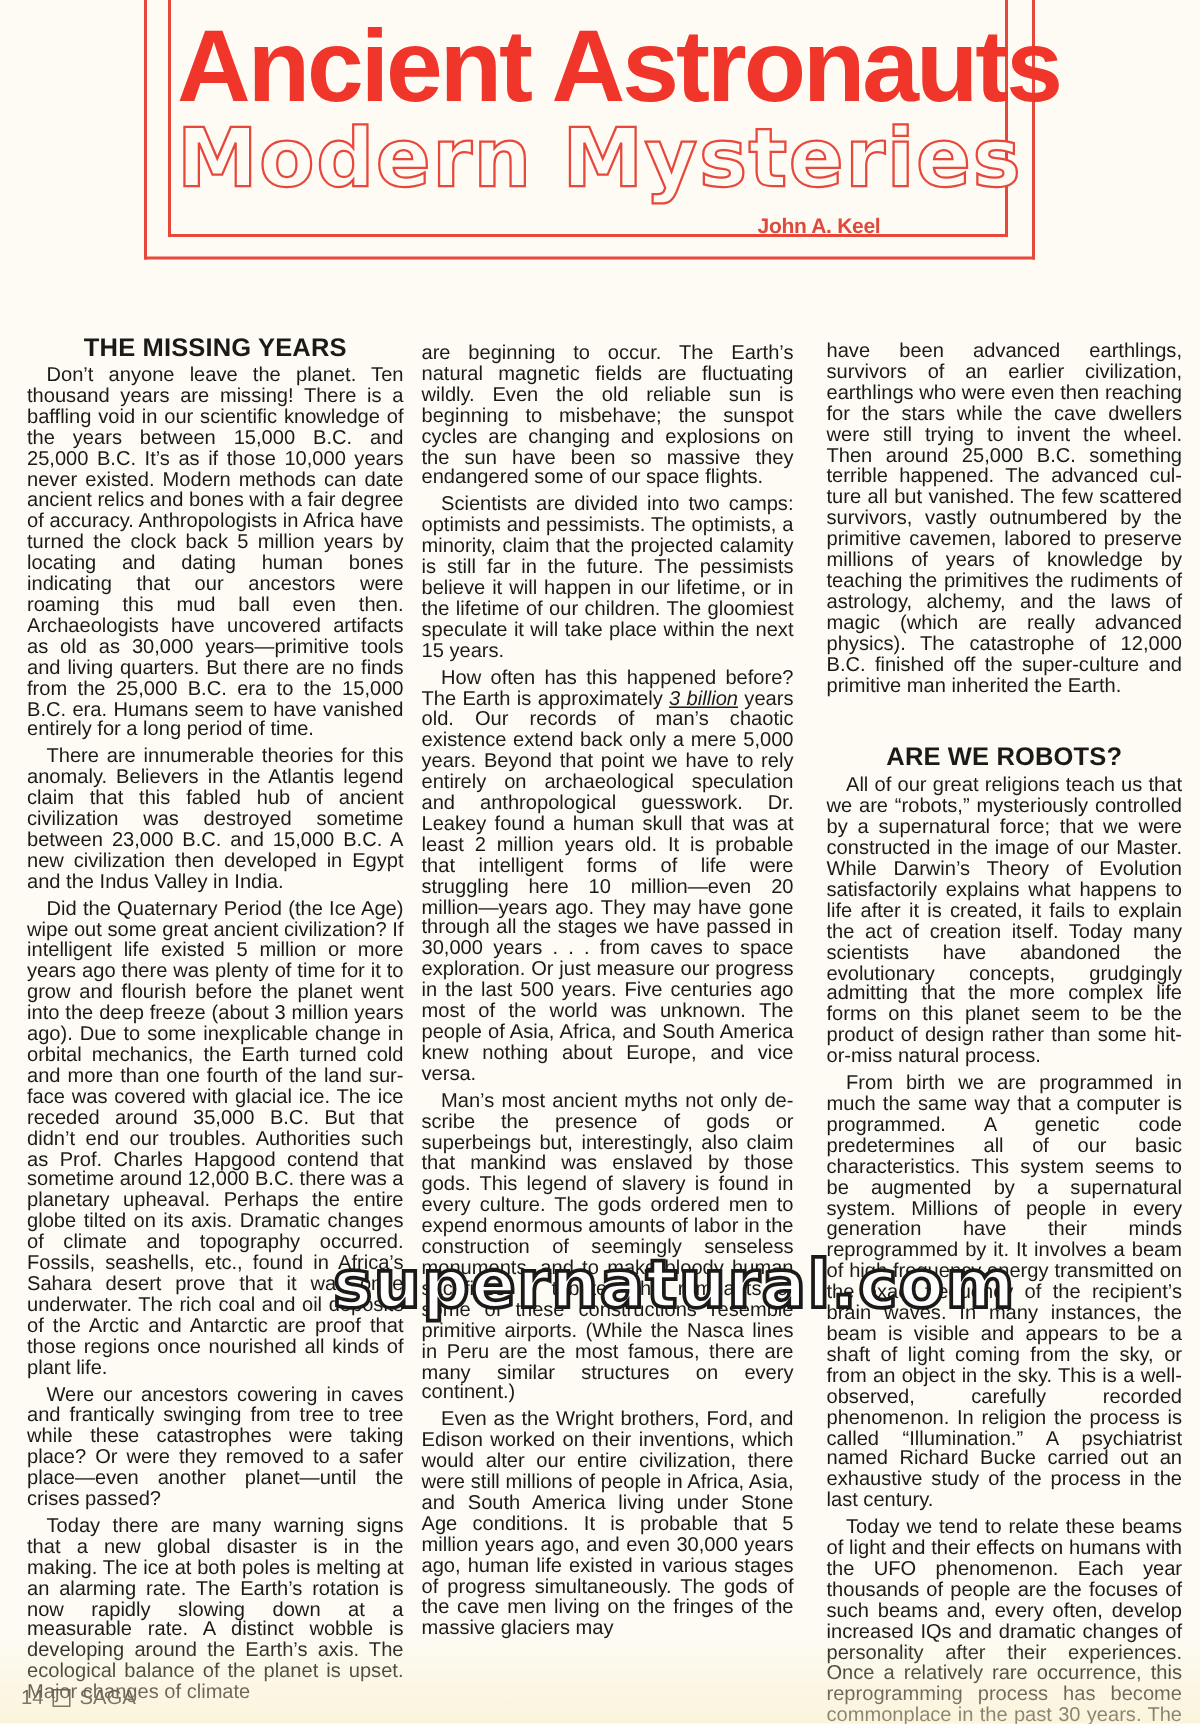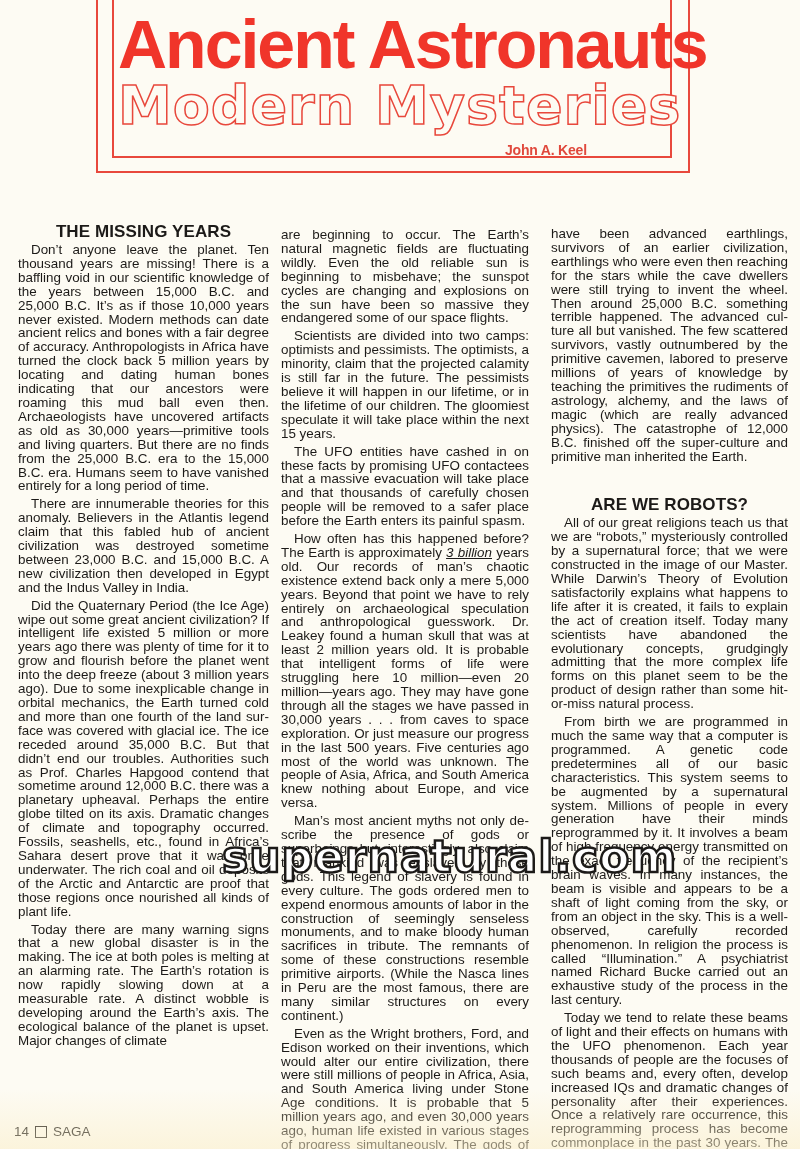--- a/index.html
+++ b/index.html
@@ -83,27 +83,27 @@
 <div class="title-inner"></div>
 <div class="title-line1">Ancient Astronauts</div>
 <div class="title-line2">Modern Mysteries</div>
 <div class="byline">John A. Keel</div>
 
 <div class="col c1">
   <h2>THE MISSING YEARS</h2>
   <p>Don’t anyone leave the planet. Ten thousand years are missing! There is a baffling void in our scientific knowledge of the years between 15,000 B.C. and 25,000 B.C. It’s as if those 10,000 years never existed. Modern methods can date ancient relics and bones with a fair degree of accu­racy. Anthropologists in Africa have turned the clock back 5 million years by locating and dating human bones indicating that our ancestors were roaming this mud ball even then. Archaeologists have uncovered ar­tifacts as old as 30,000 years—primitive tools and living quarters. But there are no finds from the 25,000 B.C. era to the 15,000 B.C. era. Humans seem to have vanished entirely for a long period of time.</p>
   <p>There are innumerable theories for this anomaly. Believers in the Atlantis legend claim that this fabled hub of ancient civiliza­tion was destroyed sometime between 23,000 B.C. and 15,000 B.C. A new civiliza­tion then developed in Egypt and the Indus Valley in India.</p>
   <p>Did the Quaternary Period (the Ice Age) wipe out some great ancient civilization? If intelligent life existed 5 million or more years ago there was plenty of time for it to grow and flourish before the planet went into the deep freeze (about 3 million years ago). Due to some inexplicable change in orbital mechanics, the Earth turned cold and more than one fourth of the land sur­face was covered with glacial ice. The ice receded around 35,000 B.C. But that didn’t end our troubles. Authorities such as Prof. Charles Hapgood contend that sometime around 12,000 B.C. there was a planetary upheaval. Perhaps the entire globe tilted on its axis. Dramatic changes of climate and topography occurred. Fossils, seashells, etc., found in Africa’s Sahara desert prove that it was once underwater. The rich coal and oil deposits of the Arctic and Antarctic are proof that those regions once nourished all kinds of plant life.</p>
+  <p>Were our ancestors cowering in caves and frantically swinging from tree to tree while these catastrophes were taking place? Or were they removed to a safer place—even another planet—until the crises passed?</p>
   <p>Today there are many warning signs that a new global disaster is in the making. The ice at both poles is melting at an alarming rate. The Earth’s rotation is now rapidly slowing down at a measurable rate. A dis­tinct wobble is developing around the Earth’s axis. The ecological balance of the planet is upset. Major changes of climate</p>
 </div>
 
 <div class="col c2">
   <p class="noindent">are beginning to occur. The Earth’s natural magnetic fields are fluctuating wildly. Even the old reliable sun is beginning to mis­behave; the sunspot cycles are changing and explosions on the sun have been so massive they endangered some of our space flights.</p>
   <p>Scientists are divided into two camps: op­timists and pessimists. The optimists, a minority, claim that the projected calamity is still far in the future. The pessimists believe it will happen in our lifetime, or in the lifetime of our children. The gloomiest speculate it will take place within the next 15 years.</p>
-  <p>The UFO entities have cashed in on these facts by promising UFO contactees that a massive evacuation will take place and that thousands of carefully chosen people will be removed to a safer place be­fore the Earth enters its painful spasm.</p>
   <p><span>How often has this happened before? The Earth is approximately </span><em>3 billion</em><span> years old. Our records of man’s chaotic existence extend back only a mere 5,000 years. Beyond that point we have to rely entirely on archaeological speculation and an­thropological guesswork. Dr. Leakey found a human skull that was at least 2 million years old. It is probable that intelligent forms of life were struggling here 10 million—even 20 million—years ago. They may have gone through all the stages we have passed in 30,000 years . . . from caves to space exploration. Or just measure our progress in the last 500 years. Five cen­turies ago most of the world was unknown. The people of Asia, Africa, and South America knew nothing about Europe, and vice versa.</span></p>
   <p>Man’s most ancient myths not only de­scribe the presence of gods or superbeings but, interestingly, also claim that mankind was enslaved by those gods. This legend of slavery is found in every culture. The gods ordered men to expend enormous amounts of labor in the construction of seemingly senseless monuments, and to make bloody human sacrifices in tribute. The remnants of some of these constructions resemble primitive airports. (While the Nasca lines in Peru are the most famous, there are many similar structures on every continent.)</p>
   <p>Even as the Wright brothers, Ford, and Edison worked on their inventions, which would alter our entire civilization, there were still millions of people in Africa, Asia, and South America living under Stone Age con­ditions. It is probable that 5 million years ago, and even 30,000 years ago, human life existed in various stages of progress simul­taneously. The gods of the cave men living on the fringes of the massive glaciers may</p>
 </div>
 
 <div class="col c3">
   <p class="noindent">have been advanced earthlings, survivors of an earlier civilization, earthlings who were even then reaching for the stars while the cave dwellers were still trying to invent the wheel. Then around 25,000 B.C. some­thing terrible happened. The advanced cul­ture all but vanished. The few scattered survivors, vastly outnumbered by the primi­tive cavemen, labored to preserve millions of years of knowledge by teaching the primi­tives the rudiments of astrology, alchemy, and the laws of magic (which are really ad­vanced physics). The catastrophe of 12,000 B.C. finished off the super-culture and primi­tive man inherited the Earth.</p>
   <h2>ARE WE ROBOTS?</h2>
   <p>All of our great religions teach us that we are “robots,” mysteriously controlled by a supernatural force; that we were con­structed in the image of our Master. While Darwin’s Theory of Evolution satisfactorily explains what happens to life after it is created, it fails to explain the act of creation itself. Today many scientists have aban­doned the evolutionary concepts, grudg­ingly admitting that the more complex life forms on this planet seem to be the product of design rather than some hit-or-miss natural process.</p>
   <p>From birth we are programmed in much the same way that a computer is program­med. A genetic code predetermines all of our basic characteristics. This system seems to be augmented by a supernatural system. Millions of people in every genera­tion have their minds reprogrammed by it. It involves a beam of high frequency energy transmitted on the exact frequency of the recipient’s brain waves. In many instances, the beam is visible and appears to be a shaft of light coming from the sky, or from an object in the sky. This is a well-observed, carefully recorded phenomenon. In religion the process is called “Illumina­tion.” A psychiatrist named Richard Bucke carried out an exhaustive study of the pro­cess in the last century.</p>

